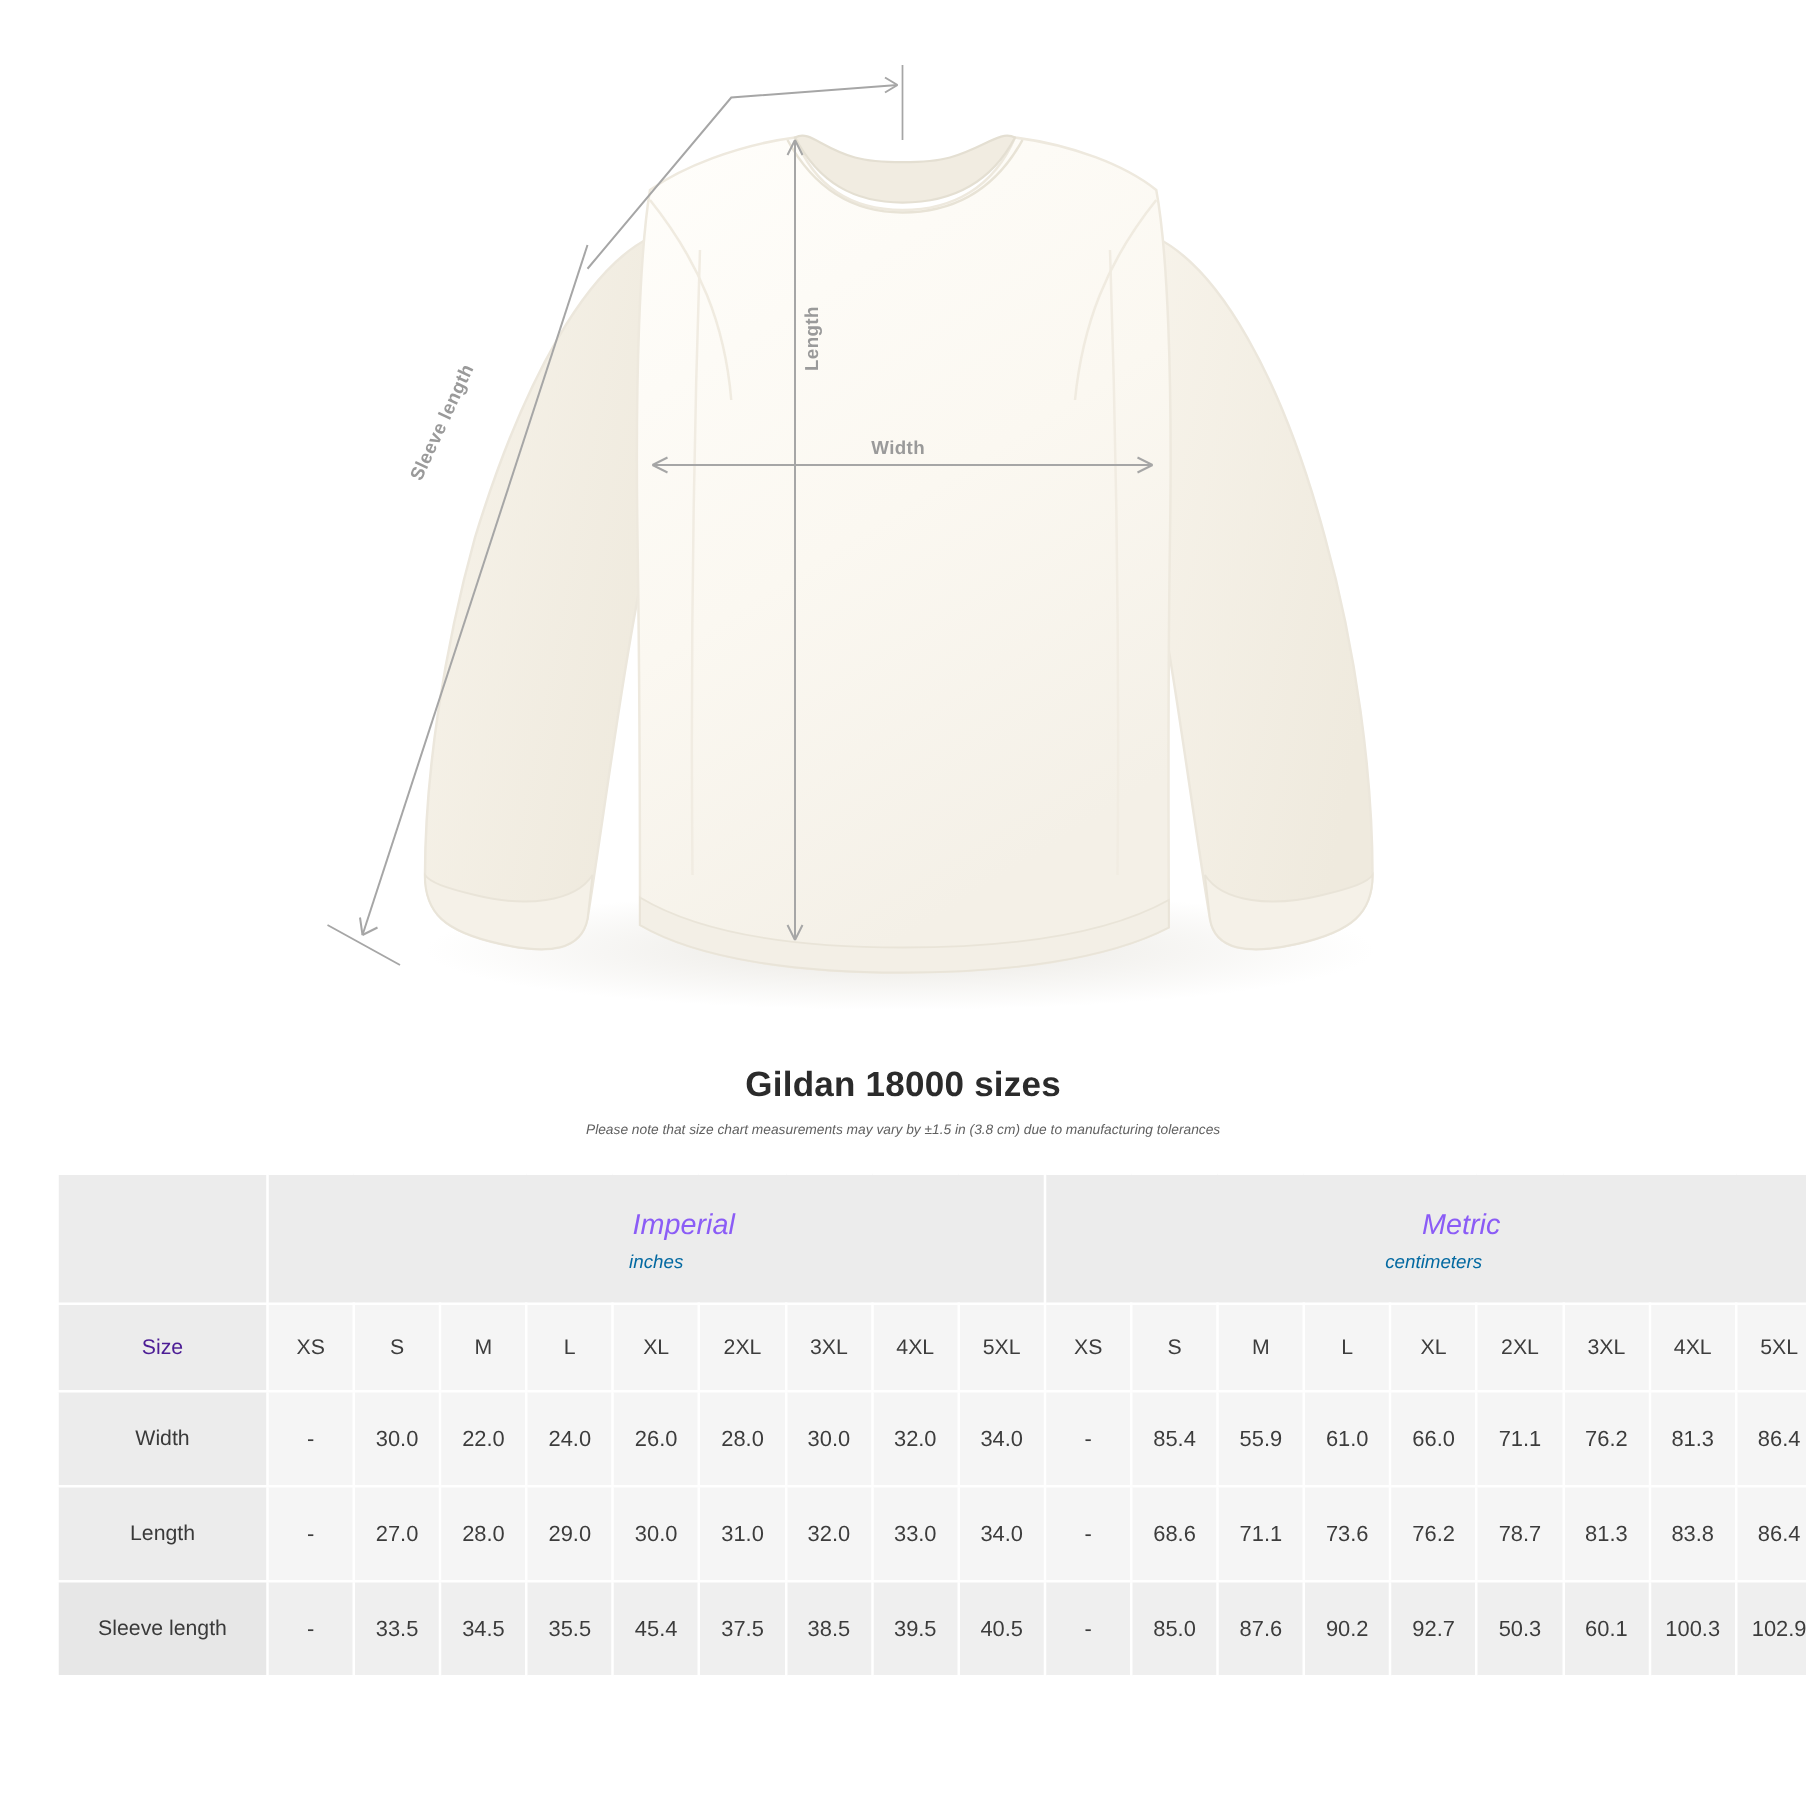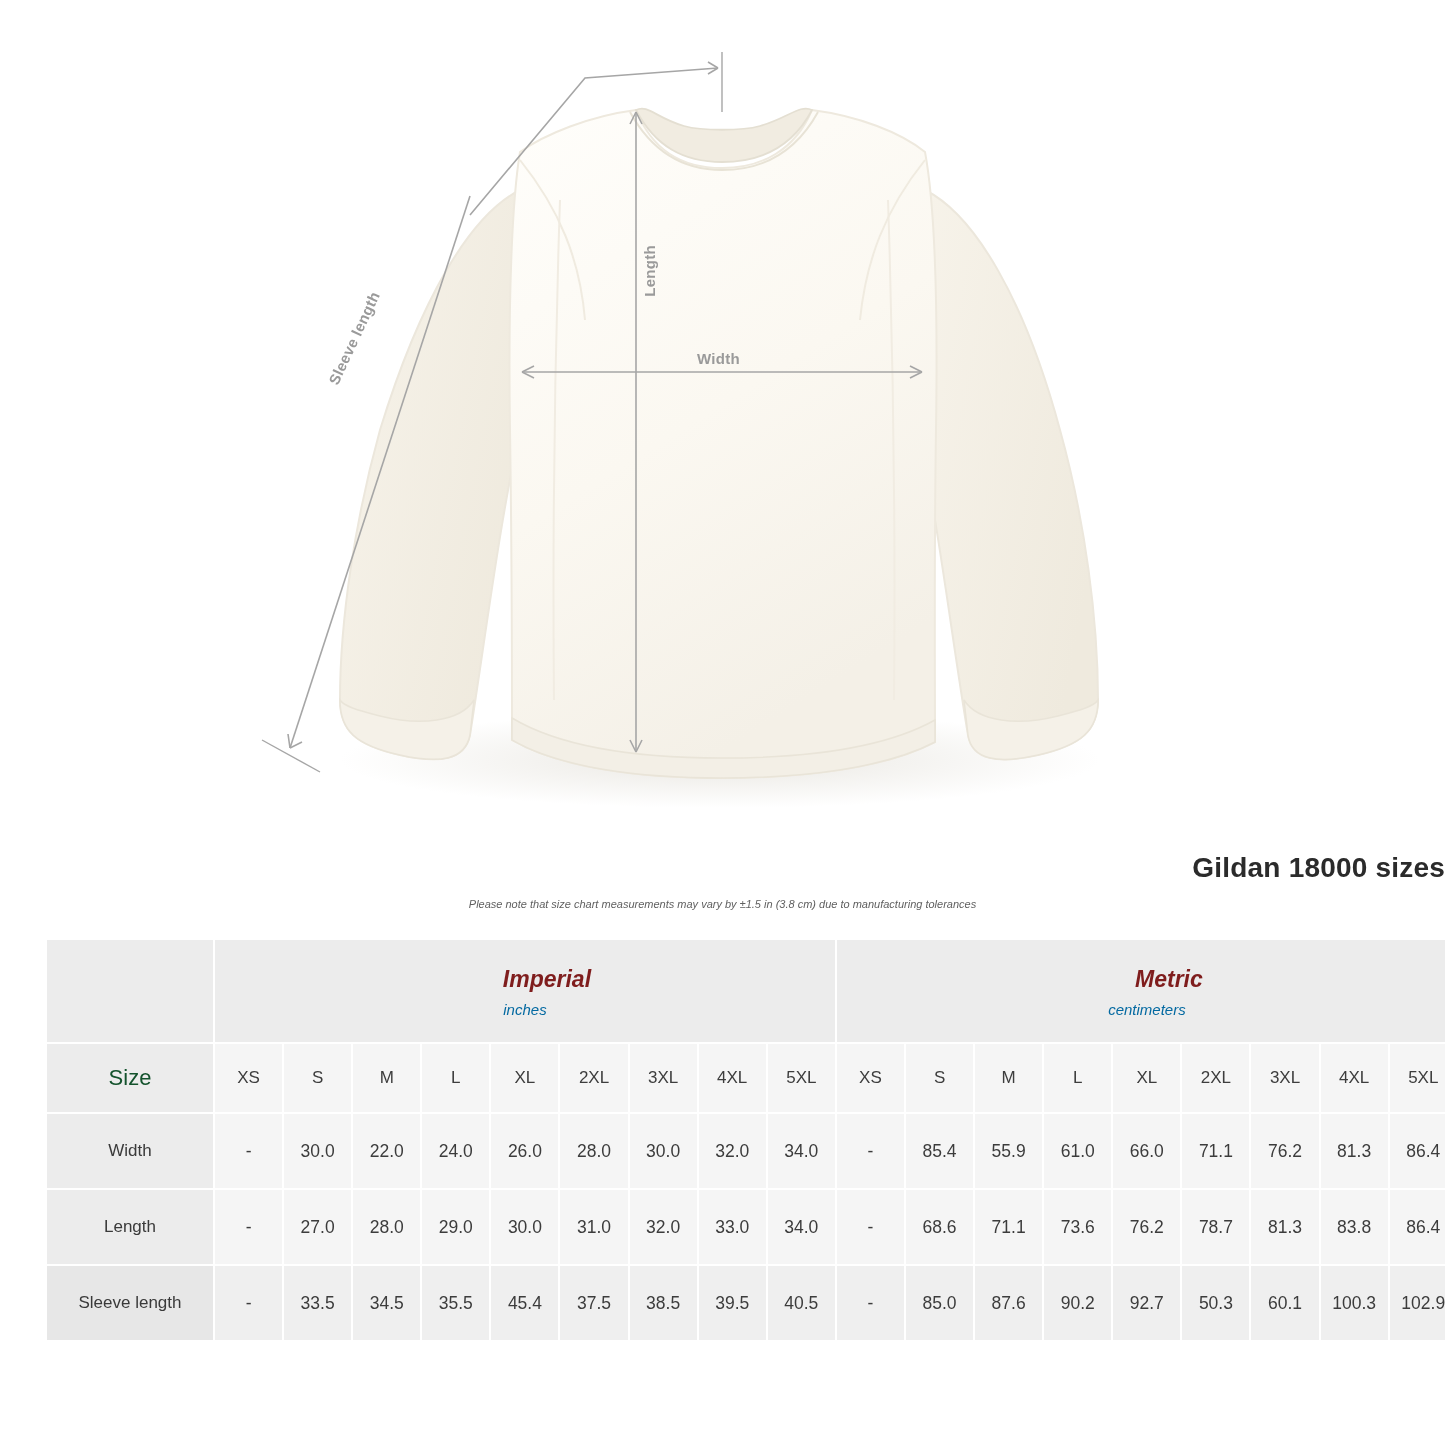--- a/index.html
+++ b/index.html
@@ -49,21 +49,20 @@
   
   .title-block {
     text-align: center;
     margin-top: 22px;
   }
   .chart-title {
     font-size: 28px;
     font-weight: bold;
     color: #2b2b2b;
     letter-spacing: .2px;
-    text-align: right;
   }
   .chart-note {
     margin-top: 14px;
     font-size: 11px;
     font-style: italic;
     color: #5f5f5f;
   }
 
   
   .table-wrap {
@@ -82,41 +81,41 @@
   }
 
   
   .unit-cell {
     background: #ececec;
     padding: 26px 0 24px 0;
   }
   .unit-name {
     font-size: 23px;
     font-style: italic;
-    font-weight: bold;
-    color: #7f1d1d;
+    font-weight: normal;
+    color: #8b5cf6;
     padding-left: 44px;
   }
   .unit-sub {
     margin-top: 8px;
     font-size: 15px;
     font-style: italic;
     color: #0369a1;
   }
 
   
   .hdr {
     background: #ececec;
     height: 66px;
     font-size: 17px;
     color: #3d3d3d;
   }
   .hdr.row-label {
-    font-size: 22px;
-    color: #14532d;
+    font-size: 17px;
+    color: #4c1d95;
   }
   .hdr.size-col {
     background: #f5f5f5;
   }
 
   .row-label-cell {
     background: #ececec;
     font-size: 17px;
     font-weight: bold;
     color: #3a3a3a;

